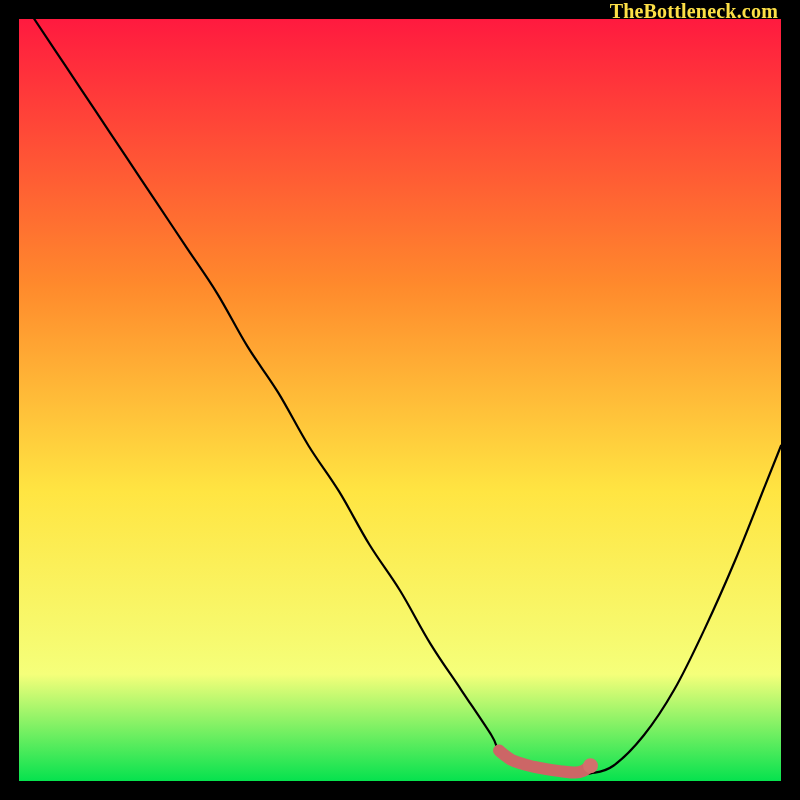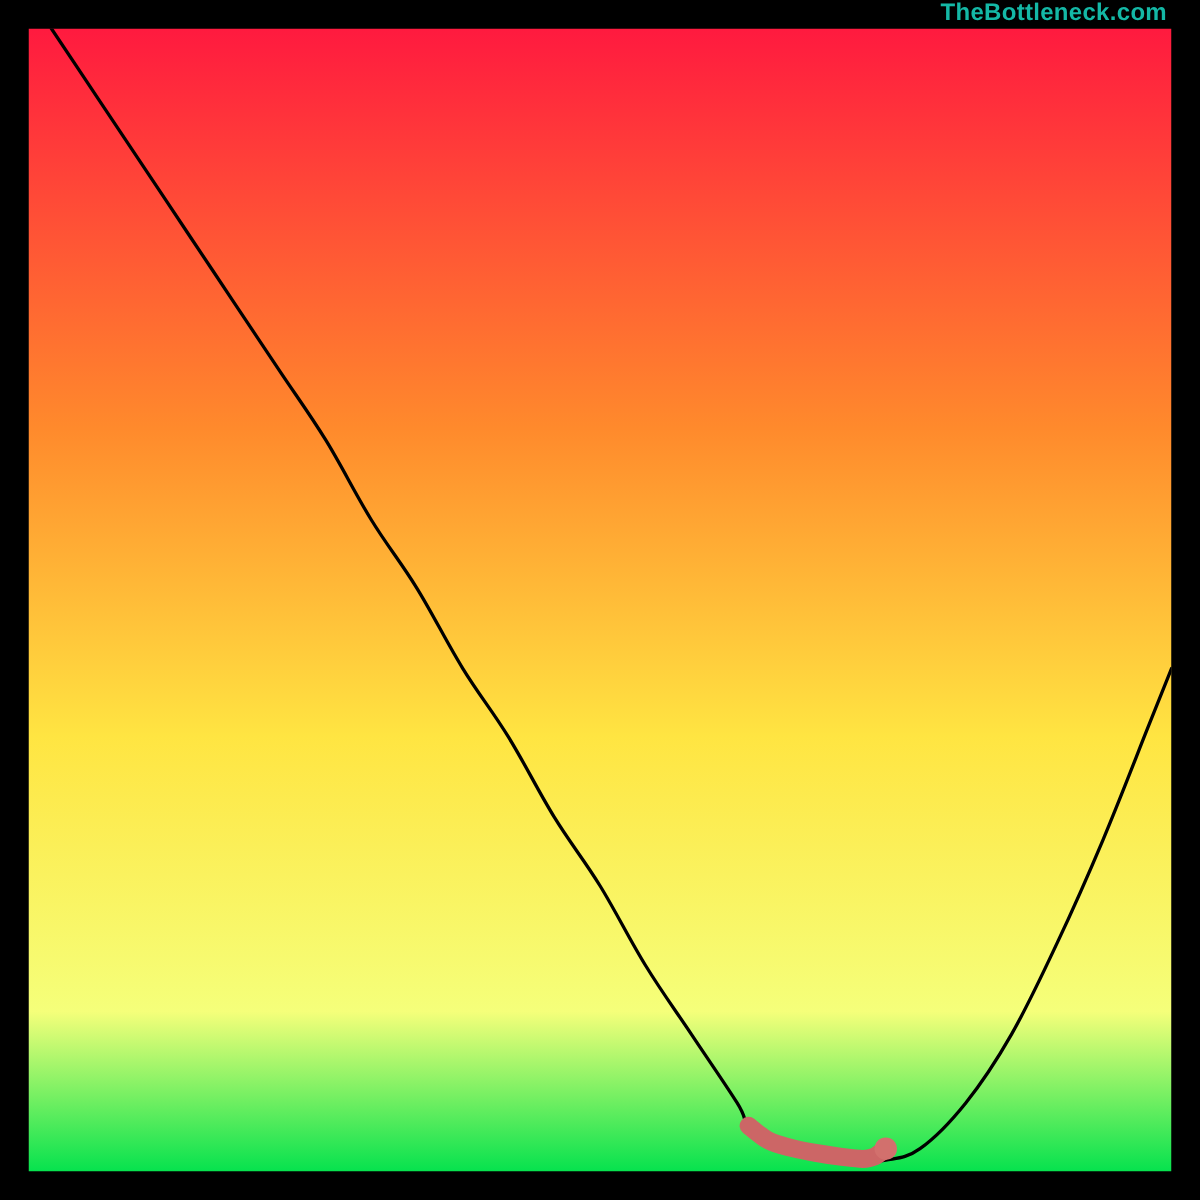--- a/index.html
+++ b/index.html
@@ -22,24 +22,24 @@
     position: absolute;
     left: 0;
     top: 0;
     width: 762px;
     height: 762px;
   }
   .watermark {
     position: absolute;
     top: 0;
     right: 22px;
-    font-family: Liberation Sans, sans-serif;
-    font-size: 16px;
+    font-family: Liberation Serif, serif;
+    font-size: 20px;
     font-weight: 600;
-    color: #14b8a6;
+    color: #fde047;
     letter-spacing: 0.2px;
   }
 </style>
 </head>
 <body>
 
 <div class="frame">
   <svg class="plot" viewBox="0 0 762 762">
     <defs>
       <linearGradient id="bg-grad" x1="0" y1="0" x2="0" y2="1">

